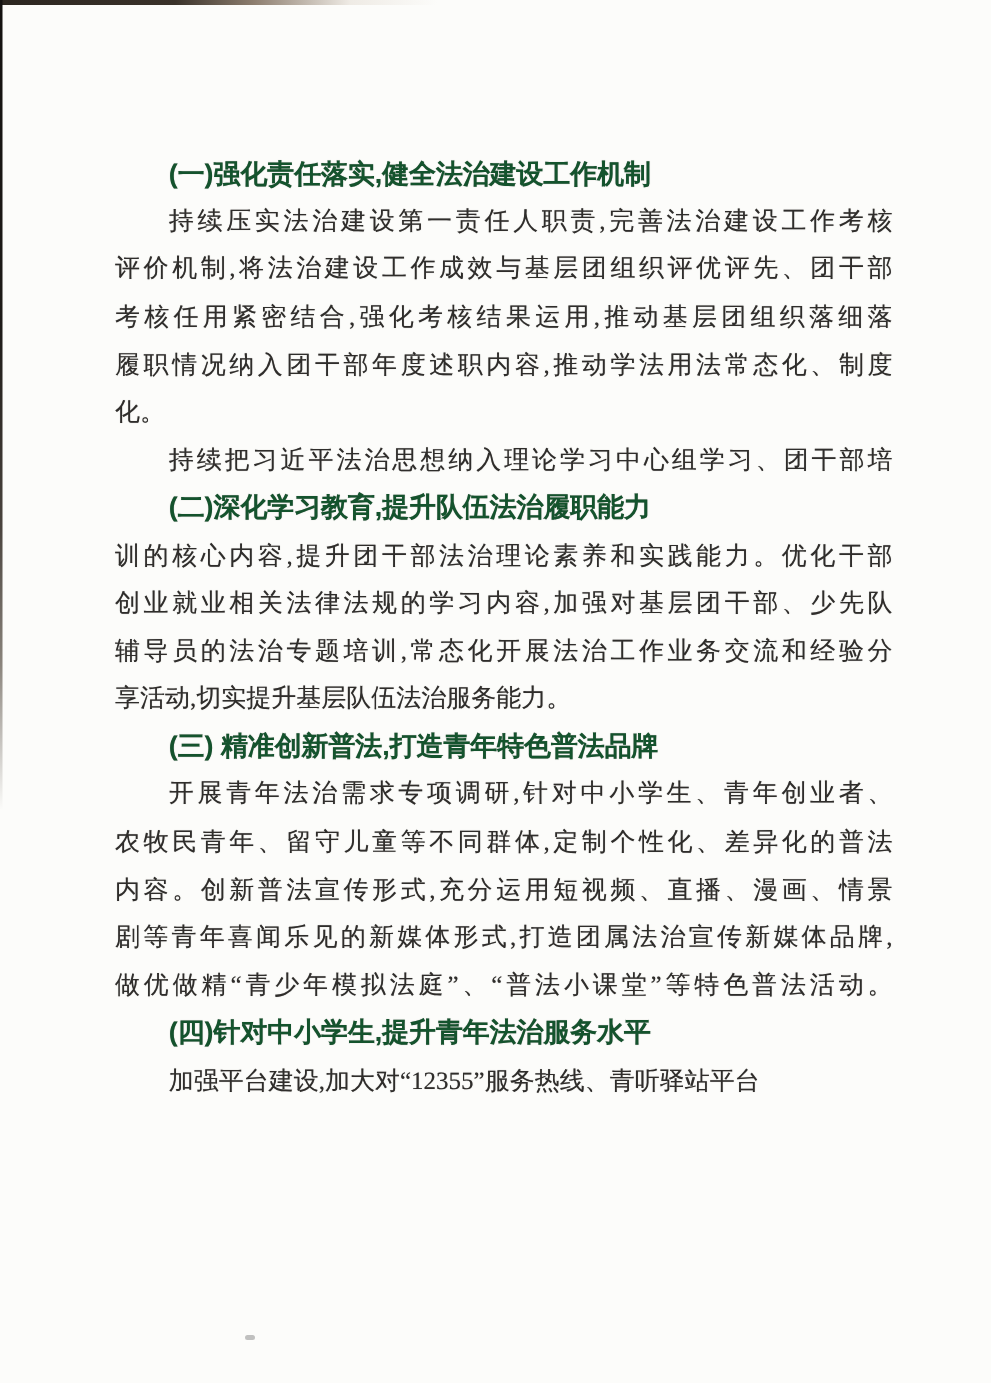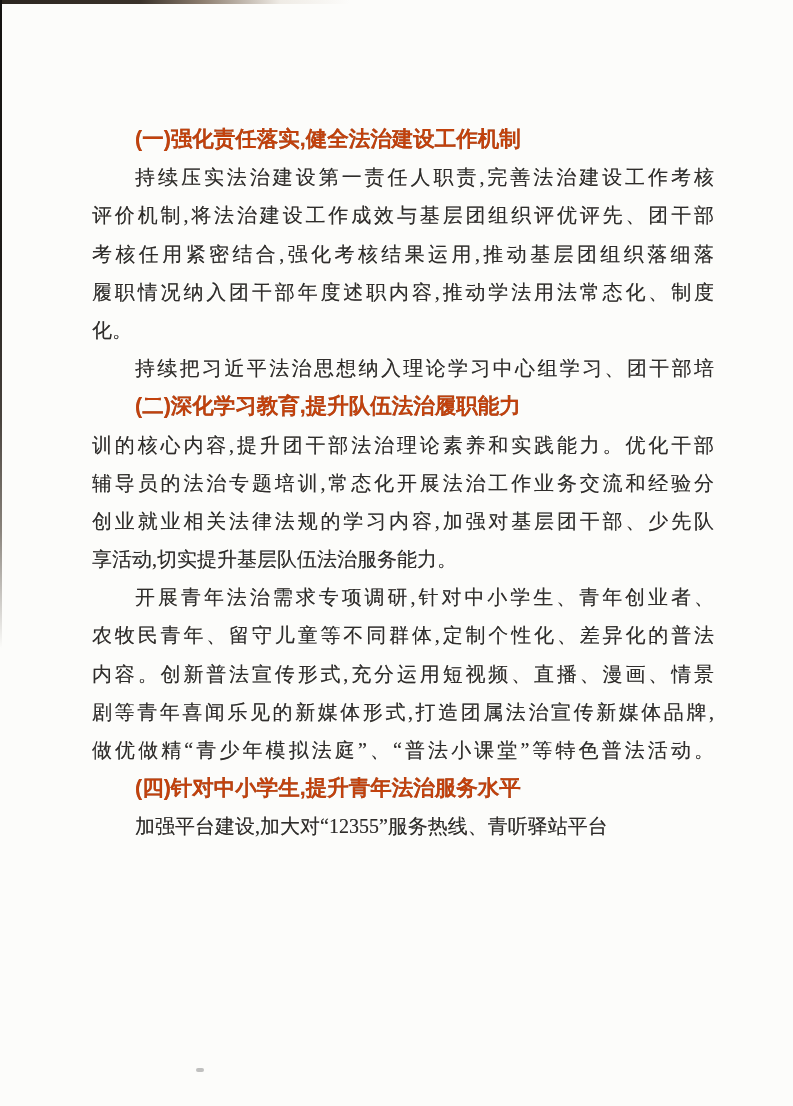--- a/index.html
+++ b/index.html
@@ -46,21 +46,21 @@
   }
   .just {
     text-align: justify;
     text-align-last: justify;
   }
   .indent { text-indent: 43px; }
   .heading-line {
     font-family: "Liberation Sans", "DejaVu Sans", sans-serif;
     font-weight: bold;
     font-size: 21.5px;
-    color: #c2410c;
+    color: #14532d;
   }
 </style>
 </head>
 <body>
 
 <div class="scan-top-edge"></div>
 <div class="scan-left-edge"></div>
 
 <div class="content">
 
@@ -70,26 +70,27 @@
     <div class="line just">评价机制,将法治建设工作成效与基层团组织评优评先、团干部</div>
     <div class="line just">考核任用紧密结合,强化考核结果运用,推动基层团组织落细落</div>
     <div class="line just">履职情况纳入团干部年度述职内容,推动学法用法常态化、制度</div>
     <div class="line">化。</div>
   </div>
 
   <div>
     <div class="line just indent">持续把习近平法治思想纳入理论学习中心组学习、团干部培</div>
     <div class="line heading-line indent">(二)深化学习教育,提升队伍法治履职能力</div>
     <div class="line just">训的核心内容,提升团干部法治理论素养和实践能力。优化干部</div>
+    <div class="line just">创业就业相关法律法规的学习内容,加强对基层团干部、少先队</div>
     <div class="line just">辅导员的法治专题培训,常态化开展法治工作业务交流和经验分</div>
-    <div class="line just">创业就业相关法律法规的学习内容,加强对基层团干部、少先队</div>
     <div class="line">享活动,切实提升基层队伍法治服务能力。</div>
   </div>
 
   <div>
+    <div class="line heading-line indent">(三) 精准创新普法,打造青年特色普法品牌</div>
     <div class="line just indent">开展青年法治需求专项调研,针对中小学生、青年创业者、</div>
     <div class="line just">农牧民青年、留守儿童等不同群体,定制个性化、差异化的普法</div>
     <div class="line just">内容。创新普法宣传形式,充分运用短视频、直播、漫画、情景</div>
     <div class="line just">剧等青年喜闻乐见的新媒体形式,打造团属法治宣传新媒体品牌,</div>
     <div class="line just">做优做精“青少年模拟法庭”、“普法小课堂”等特色普法活动。</div>
   </div>
 
   <div>
     <div class="line heading-line indent">(四)针对中小学生,提升青年法治服务水平</div>
     <div class="line indent">加强平台建设,加大对“12355”服务热线、青听驿站平台</div>

